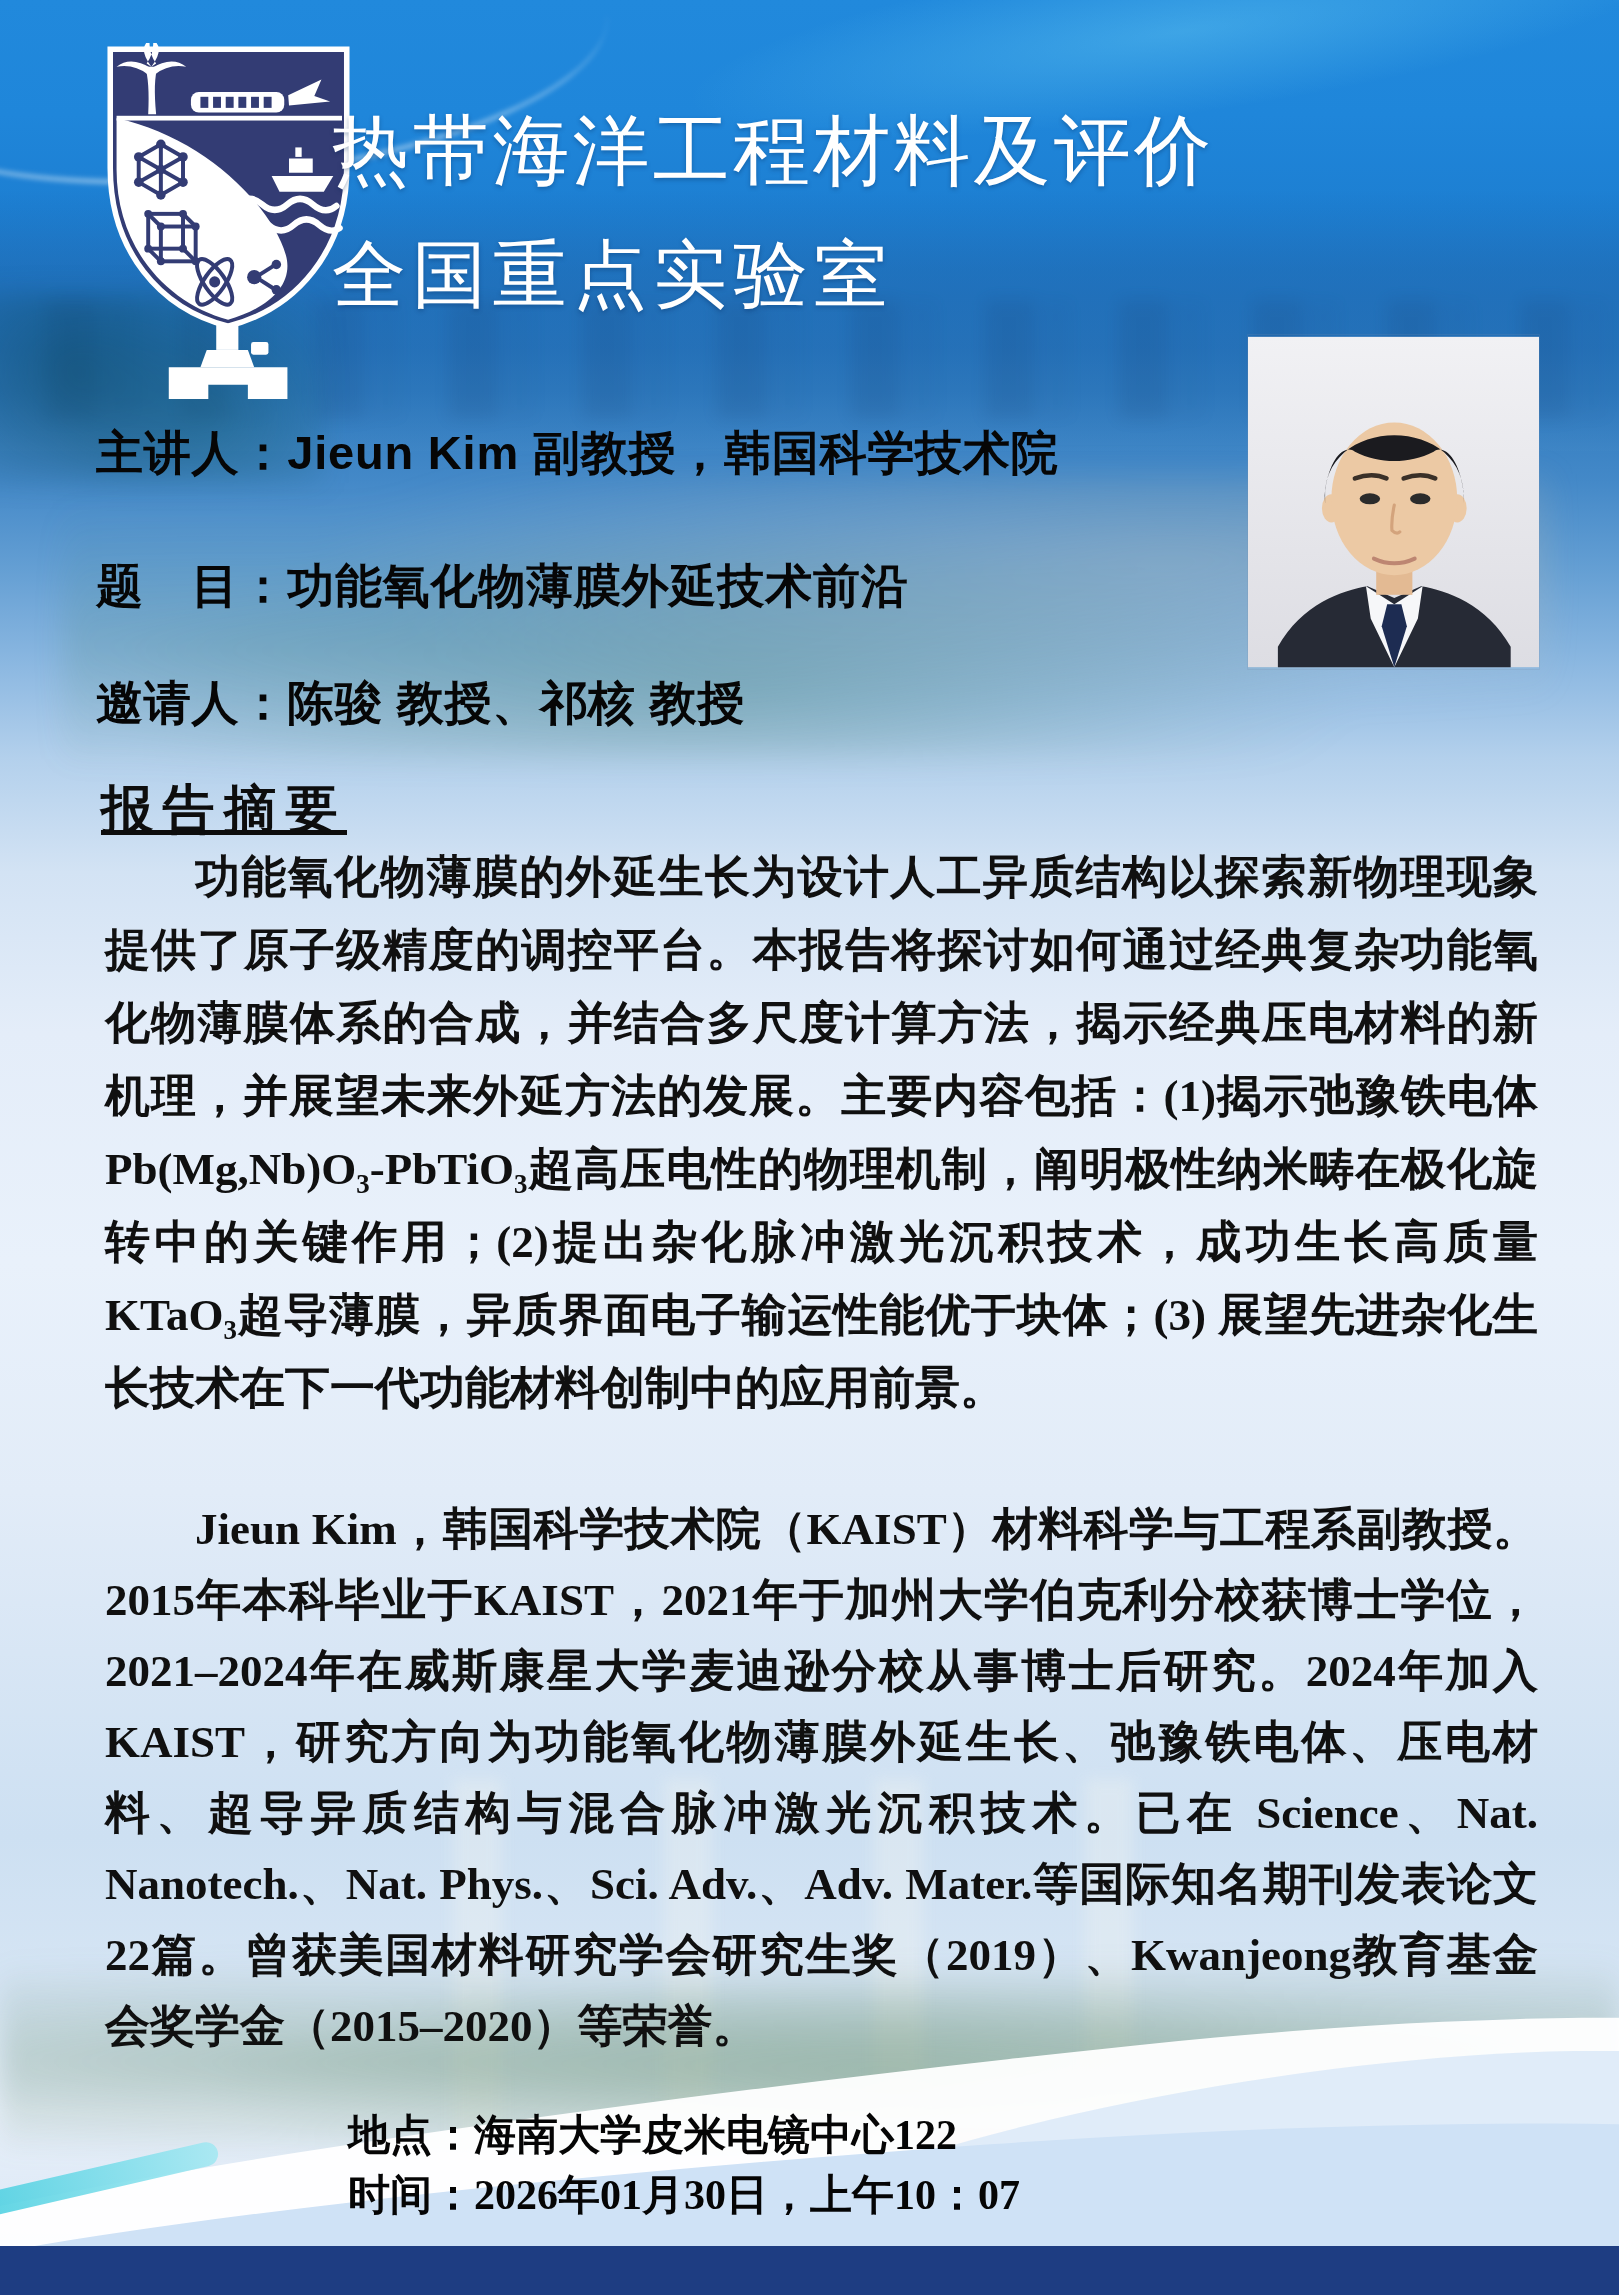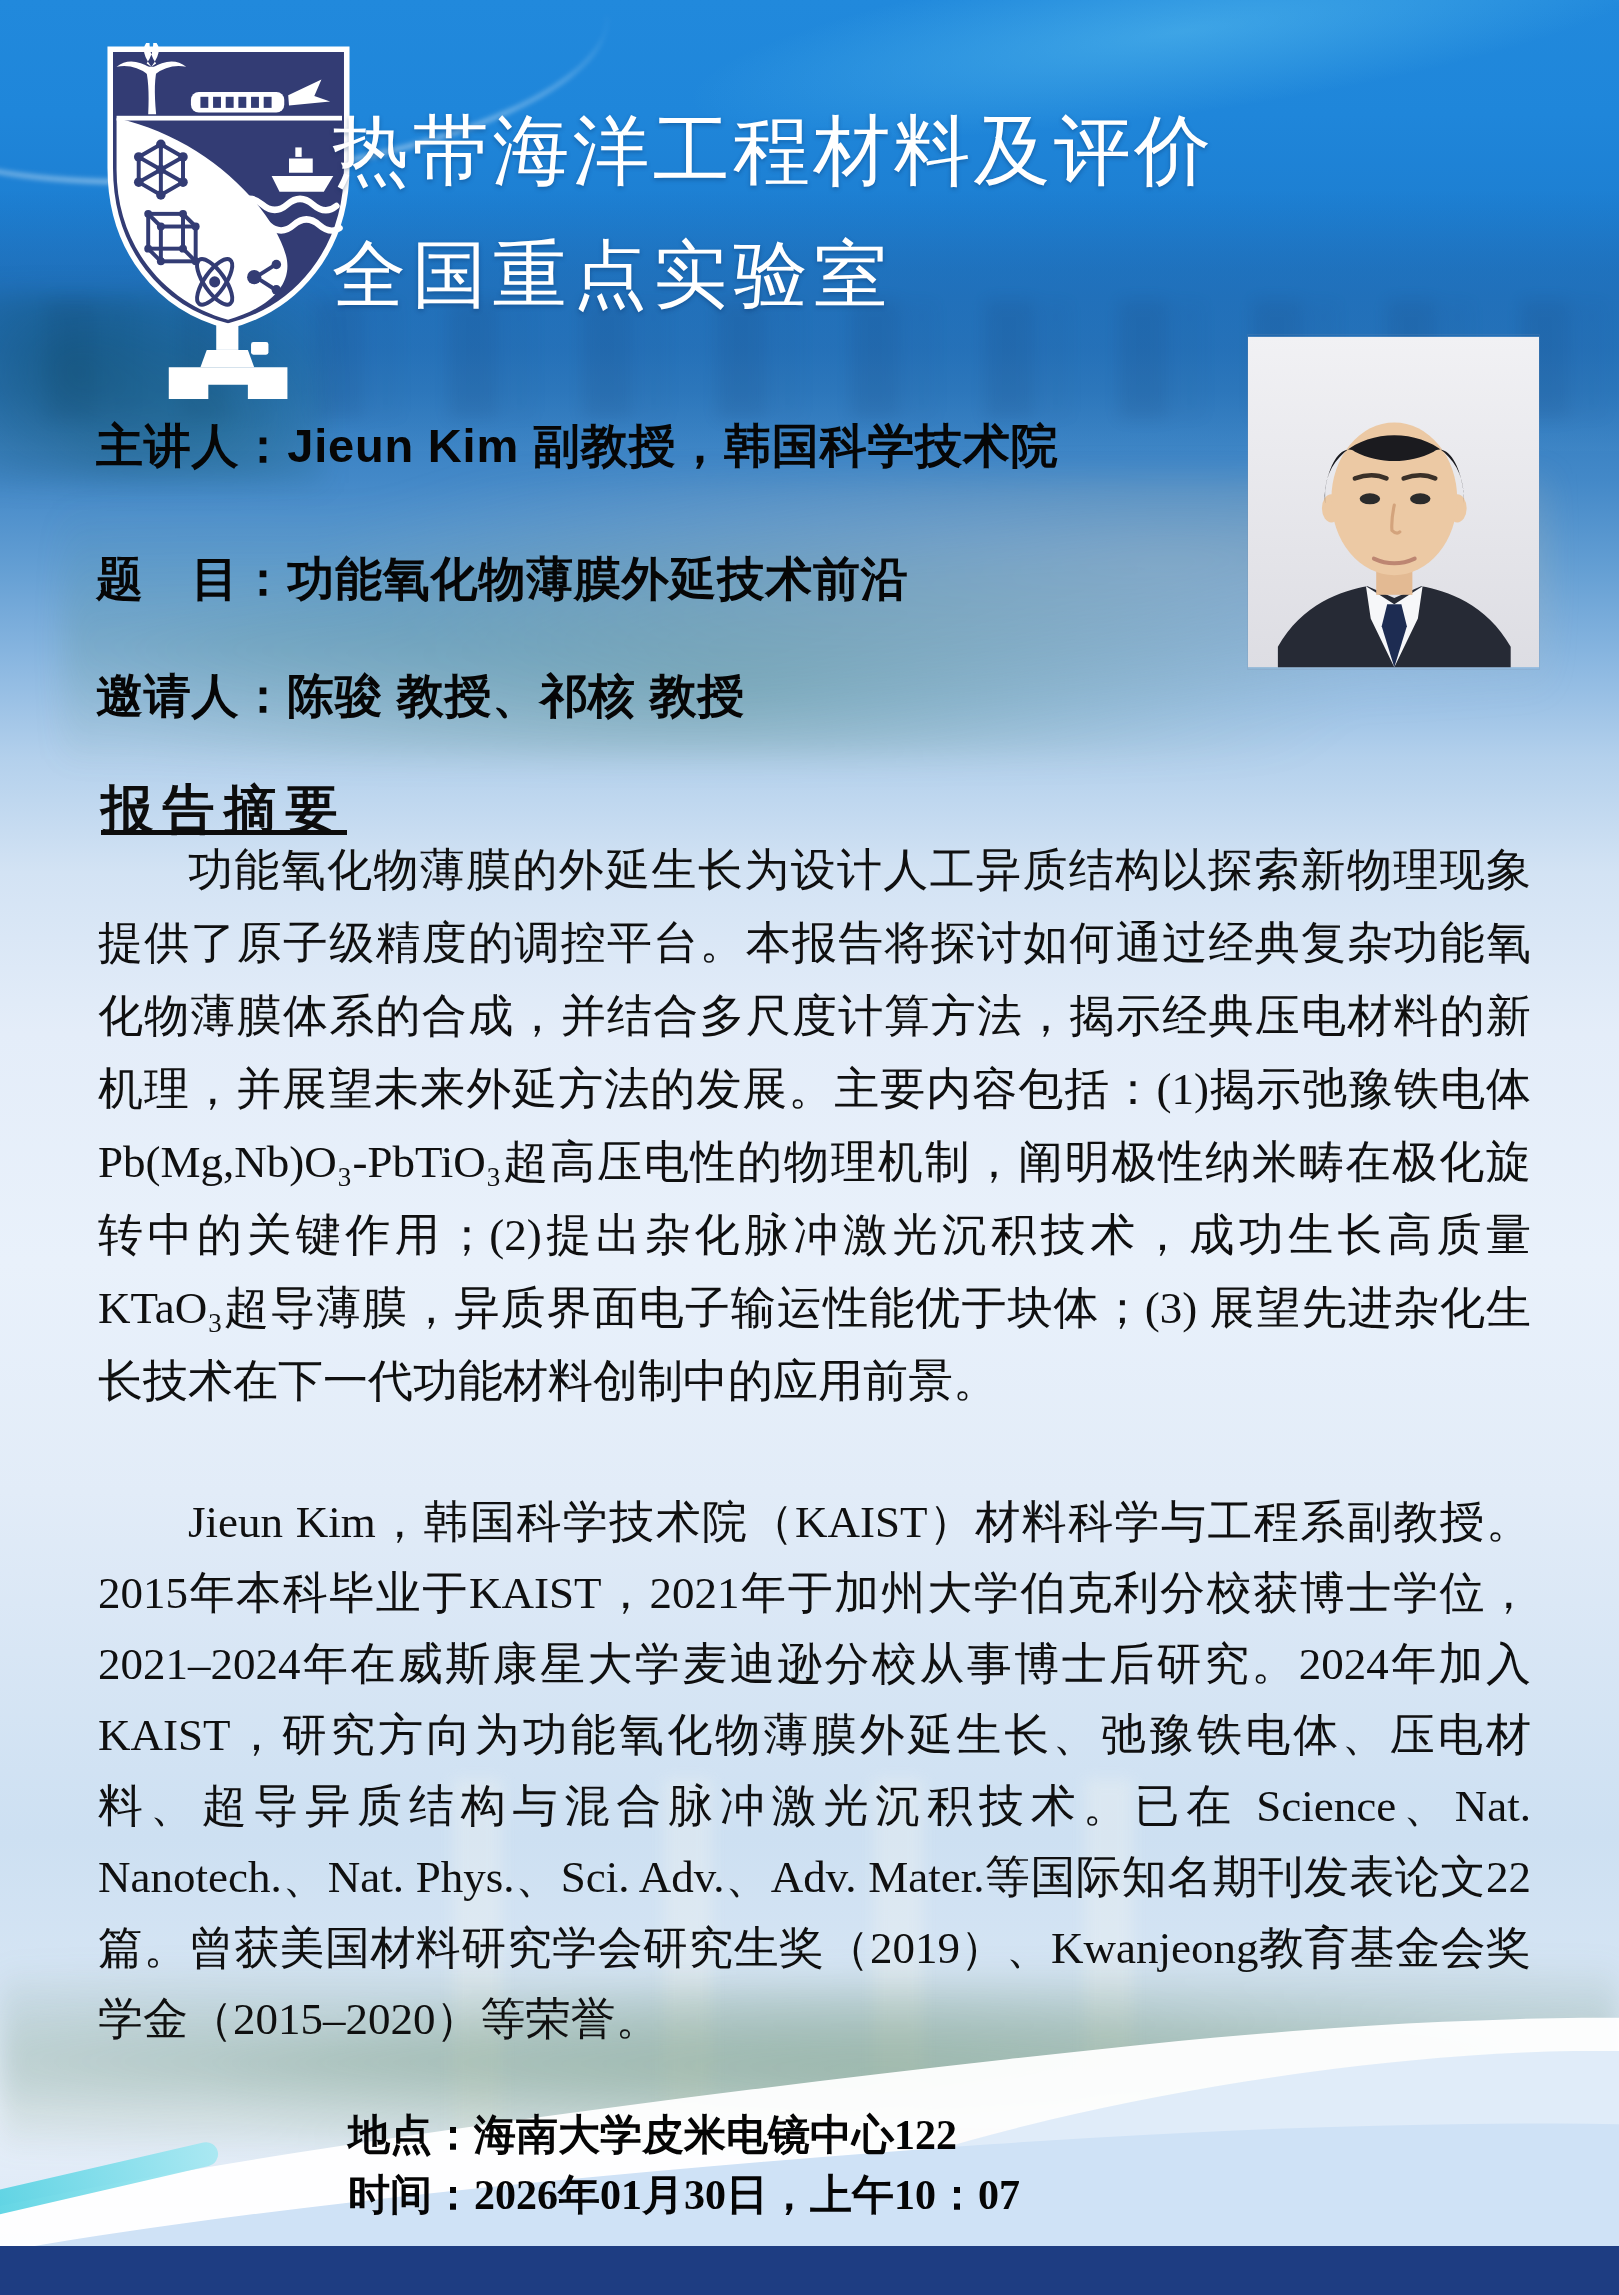--- a/index.html
+++ b/index.html
@@ -49,36 +49,36 @@
     background:linear-gradient(90deg,#49cfe0,#a5e8f2);transform:rotate(-13deg);}
   .bottom-bar{position:absolute;left:0;top:2246px;width:1619px;height:50px;background:#1e3d82;z-index:6;}
 
   .logo{position:absolute;left:96px;top:43px;width:265px;height:316px;z-index:4;}
   .titles{position:absolute;left:332px;top:109px;width:1044px;color:#ffffff;z-index:5;
     font-family:"Liberation Serif","DejaVu Serif",serif;text-shadow:0 1.6px 4.7px rgba(0,40,90,.35);}
   .title1{font-size:77px;line-height:1.1;letter-spacing:3.2px;font-weight:500;}
   .title2{font-size:74px;line-height:1.1;letter-spacing:6.3px;font-weight:500;margin-top:41px;}
 
   .info-line{position:absolute;left:96px;z-index:5;color:#060606;font-weight:bold;font-size:47px;
-    font-family:"Liberation Sans","DejaVu Sans",sans-serif;letter-spacing:0.8px;white-space:nowrap;}
+    font-family:"Liberation Sans","DejaVu Sans",sans-serif;letter-spacing:0.8px;white-space:nowrap;margin-top:7px;}
   .info-speaker{top:415px;}
   .info-topic{top:548px;}
   .info-inviter{top:665px;}
 
   .photo{position:absolute;left:1248px;top:335px;width:291px;height:334px;z-index:4;
     box-shadow:0 0 0 0.8px rgba(120,140,170,.25);}
   .photo svg{display:block;width:100%;height:100%;}
 
   .sec-heading{position:absolute;left:101px;z-index:5;color:#0d0d0d;font-size:52px;font-weight:600;
     letter-spacing:9.5px;font-family:"Liberation Serif","DejaVu Serif",serif;white-space:nowrap;}
   .abs-heading{top:775px;text-decoration:underline;}
   .bio-heading{top:1412px;}
   .body-par{position:absolute;left:93px;width:1433px;z-index:5;color:#101010;font-size:45px;
-    line-height:73px;text-align:justify;text-justify:inter-ideograph;text-indent:90px;margin:5px;
-    font-family:"Liberation Serif","DejaVu Serif",serif;}
+    line-height:73px;text-align:justify;text-justify:inter-ideograph;text-indent:90px;margin:12px;
+    font-family:"Liberation Serif","DejaVu Serif",serif;font-weight:bold;}
   .abs-body{top:829px;}
   .bio-body{top:1482px;line-height:71px;}
 
   .footer{position:absolute;left:348px;top:2105px;z-index:5;color:#050505;font-weight:bold;
     font-size:42px;line-height:60px;font-family:"Liberation Serif","DejaVu Serif",serif;white-space:nowrap;}
 </style>
 </head>
 <body>
 
 <div class="poster">

